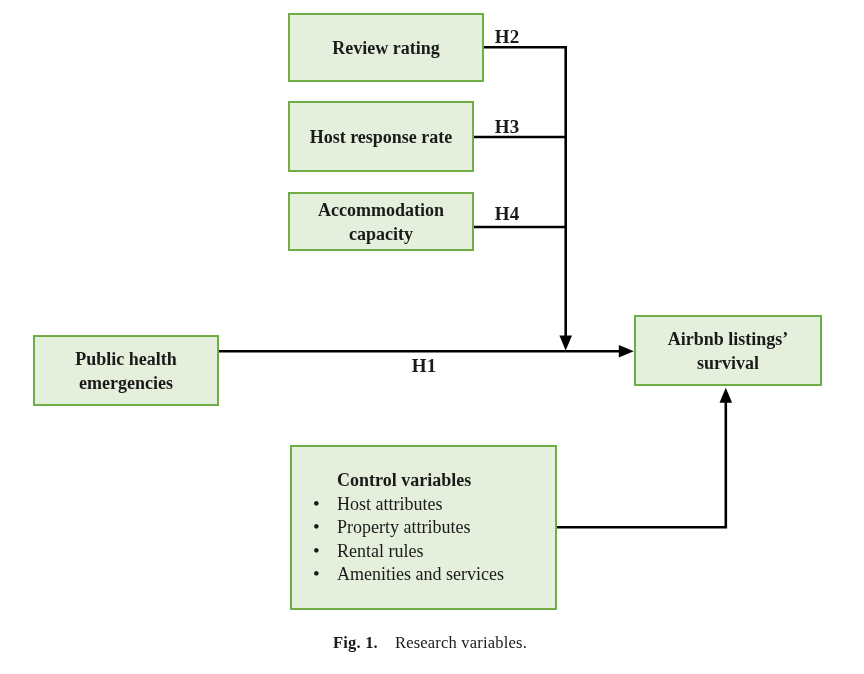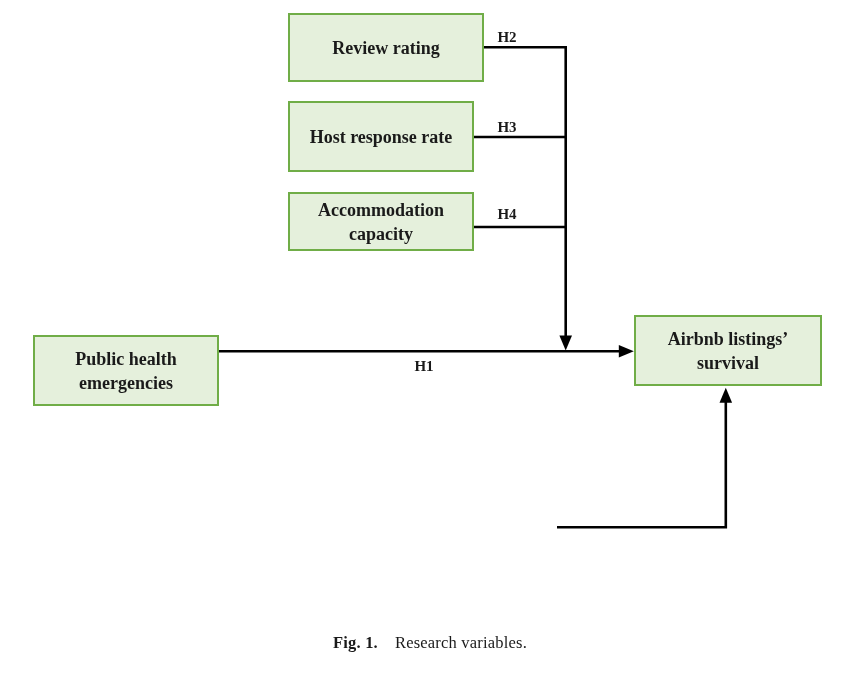--- a/index.html
+++ b/index.html
@@ -40,21 +40,21 @@
   .control-title{font-weight:bold;font-size:18px;line-height:23.5px;}
   .control-list{list-style:none;margin:0;padding:0;font-size:18px;line-height:23.5px;}
   .control-list li{position:relative;}
   .control-list li::before{
     content:"\2022";
     position:absolute;left:-24px;top:-1px;
     font-size:19px;
   }
   .hlabel{
     position:absolute;width:52px;height:22px;
-    text-align:center;font-weight:bold;font-size:15px;line-height:22px;
+    text-align:center;font-weight:bold;font-size:19px;line-height:22px;
   }
   .hlabel-h2{left:481px;top:26px;}
   .hlabel-h3{left:481px;top:116px;}
   .hlabel-h4{left:481px;top:203px;}
   .hlabel-h1{left:398px;top:355px;}
   .caption{
     position:absolute;left:0;top:632px;width:860px;
     text-align:center;font-size:16.5px;line-height:22px;
     letter-spacing:0.2px;
   }
@@ -88,20 +88,29 @@
   <div class="node node-review">Review rating</div>
 
   <div class="node node-host">Host response rate</div>
 
   <div class="node node-accommodation">Accommodation capacity</div>
 
   <div class="node node-public">Public health emergencies</div>
 
   <div class="node node-airbnb">Airbnb listings’ survival</div>
 
+  <div class="node node-control">
+    <div class="control-title">Control variables</div>
+    <ul class="control-list">
+      <li>Host attributes</li>
+      <li>Property attributes</li>
+      <li>Rental rules</li>
+      <li>Amenities and services</li>
+    </ul>
+  </div>
 
   <div class="hlabel hlabel-h2">H2</div>
   <div class="hlabel hlabel-h3">H3</div>
   <div class="hlabel hlabel-h4">H4</div>
   <div class="hlabel hlabel-h1">H1</div>
 
   <div class="caption">
     <span class="caption-label">Fig. 1.</span><span>Research variables.</span>
   </div>
 

